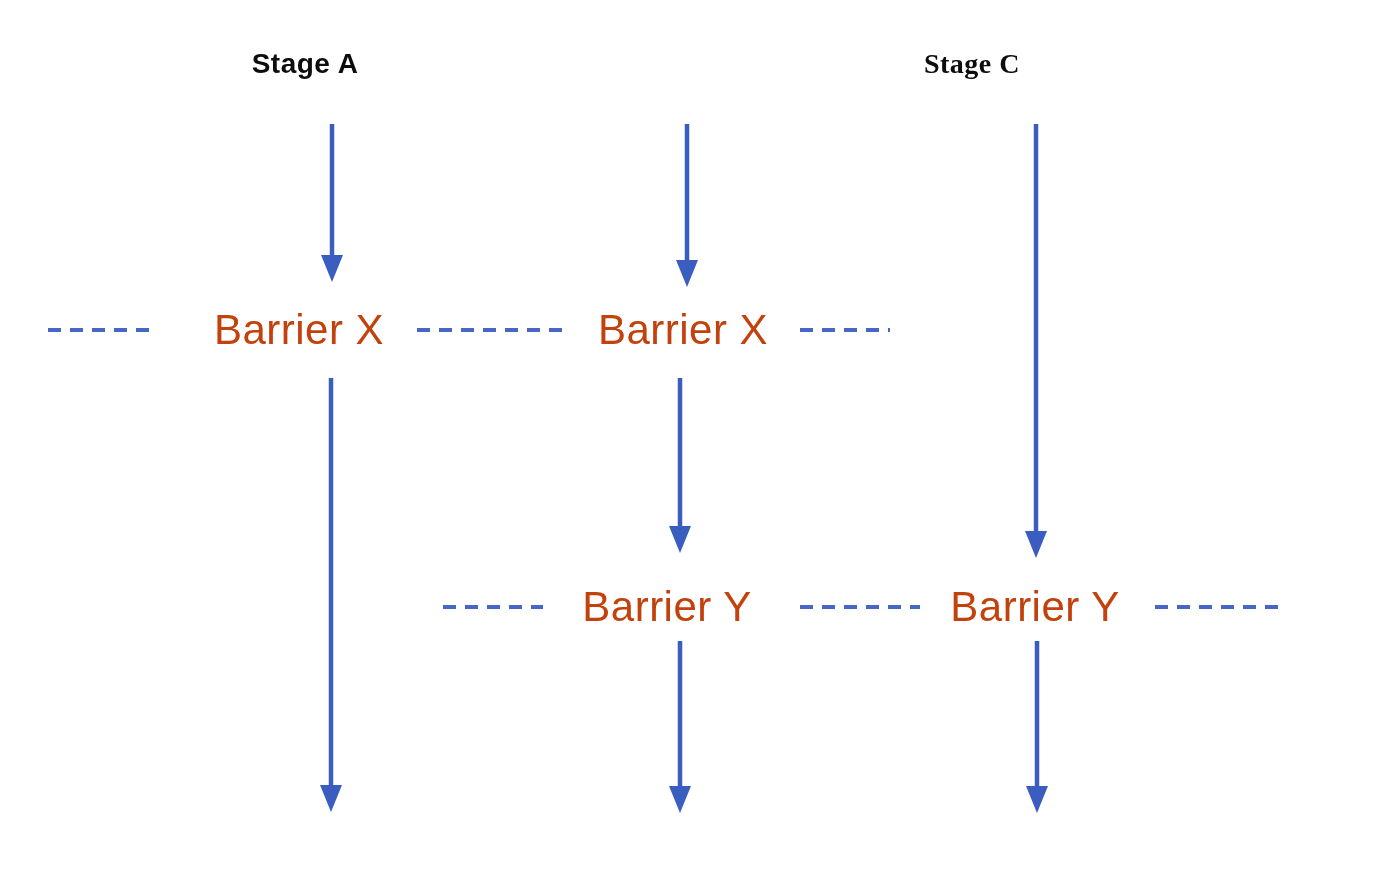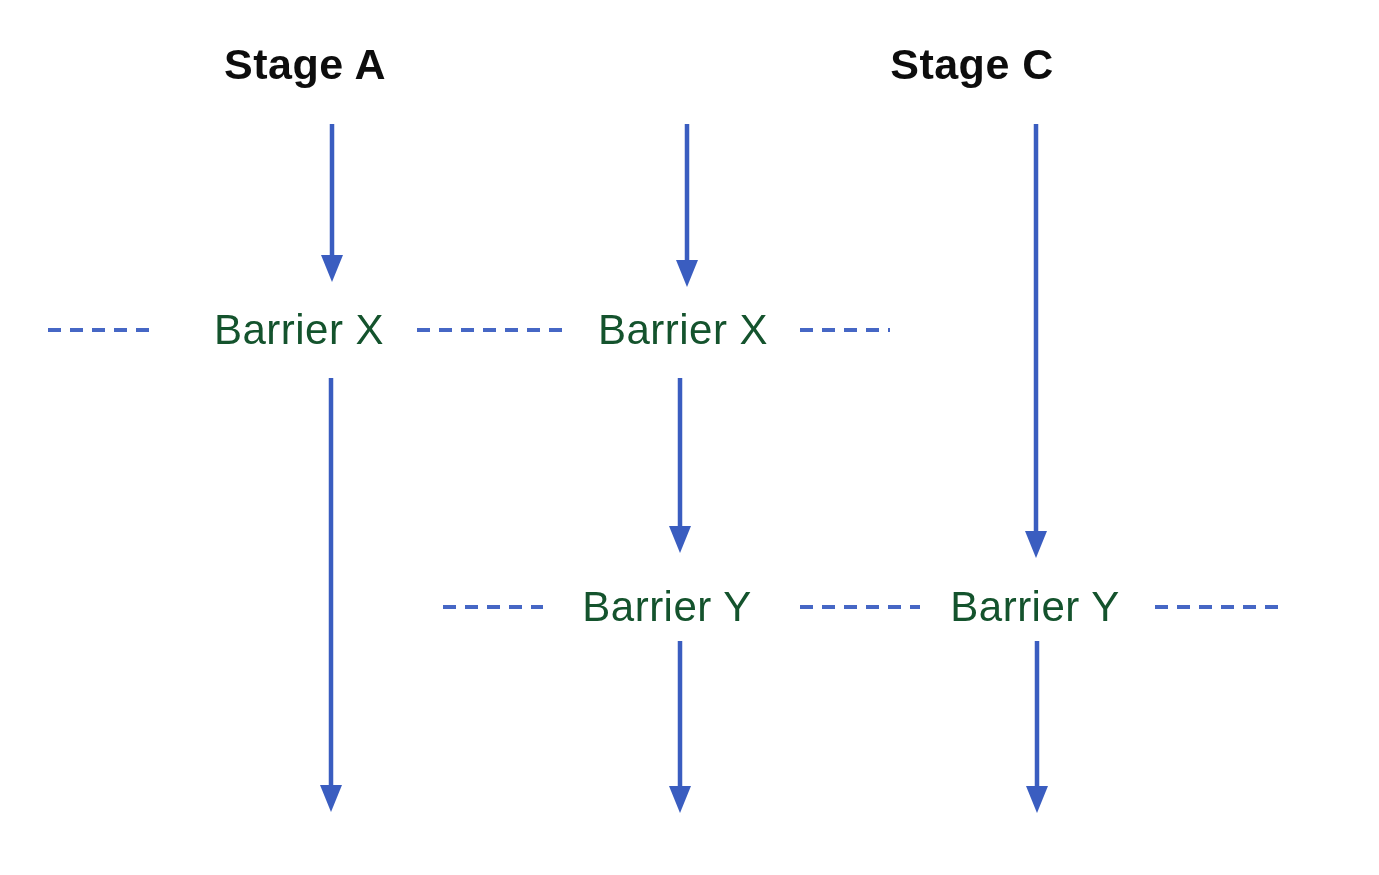--- a/index.html
+++ b/index.html
@@ -17,29 +17,29 @@
     width: 1379px; height: 875px;
     display: block;
   }
   .label {
     position: absolute;
     transform: translate(-50%, -50%);
     white-space: nowrap;
     user-select: none;
   }
   .stage-label {
-    font-size: 43px;
+    font-size: 28px;
     font-weight: 700;
     color: #0d0d0d;
     letter-spacing: 0.5px;
   }
   .barrier-label {
     font-size: 42px;
     font-weight: 400;
-    color: #14532d;
+    color: #c2410c;
     letter-spacing: 0.5px;
   }
 </style>
 </head>
 <body>
 
 <div class="canvas">
 
   <svg class="diagram-svg" id="diagram-svg" viewBox="0 0 1379 875">
       <line x1="48" x2="153" y1="330" y2="330" stroke="#4667c5" stroke-width="4" stroke-dasharray="13 9"></line>
@@ -72,20 +72,20 @@
         <line x1="1036" x2="1036" y1="124" y2="537" stroke="#3a5dc0" stroke-width="4.5"></line>
         <polygon points="1025,531 1047,531 1036,558" fill="#3a5dc0"></polygon>
       </g>
       <g>
         <line x1="1037" x2="1037" y1="641" y2="792" stroke="#3a5dc0" stroke-width="4.5"></line>
         <polygon points="1026,786 1048,786 1037,813" fill="#3a5dc0"></polygon>
       </g>
     </svg>
 
   <div class="label stage-label" style="left: 305px; top: 64px;">Stage A</div>
-  <div class="label stage-label" style="left: 972px; top: 64px;">Stage C</div>
+  <div class="label stage-label" style="left: 972px; top: 64px; font-family: Liberation Serif, serif;">Stage C</div>
 
   <div class="label barrier-label" style="left: 299px; top: 330px;">Barrier X</div>
   <div class="label barrier-label" style="left: 683px; top: 330px;">Barrier X</div>
   <div class="label barrier-label" style="left: 667px; top: 607px;">Barrier Y</div>
   <div class="label barrier-label" style="left: 1035px; top: 607px;">Barrier Y</div>
 
 </div>
 
 </body></html>

